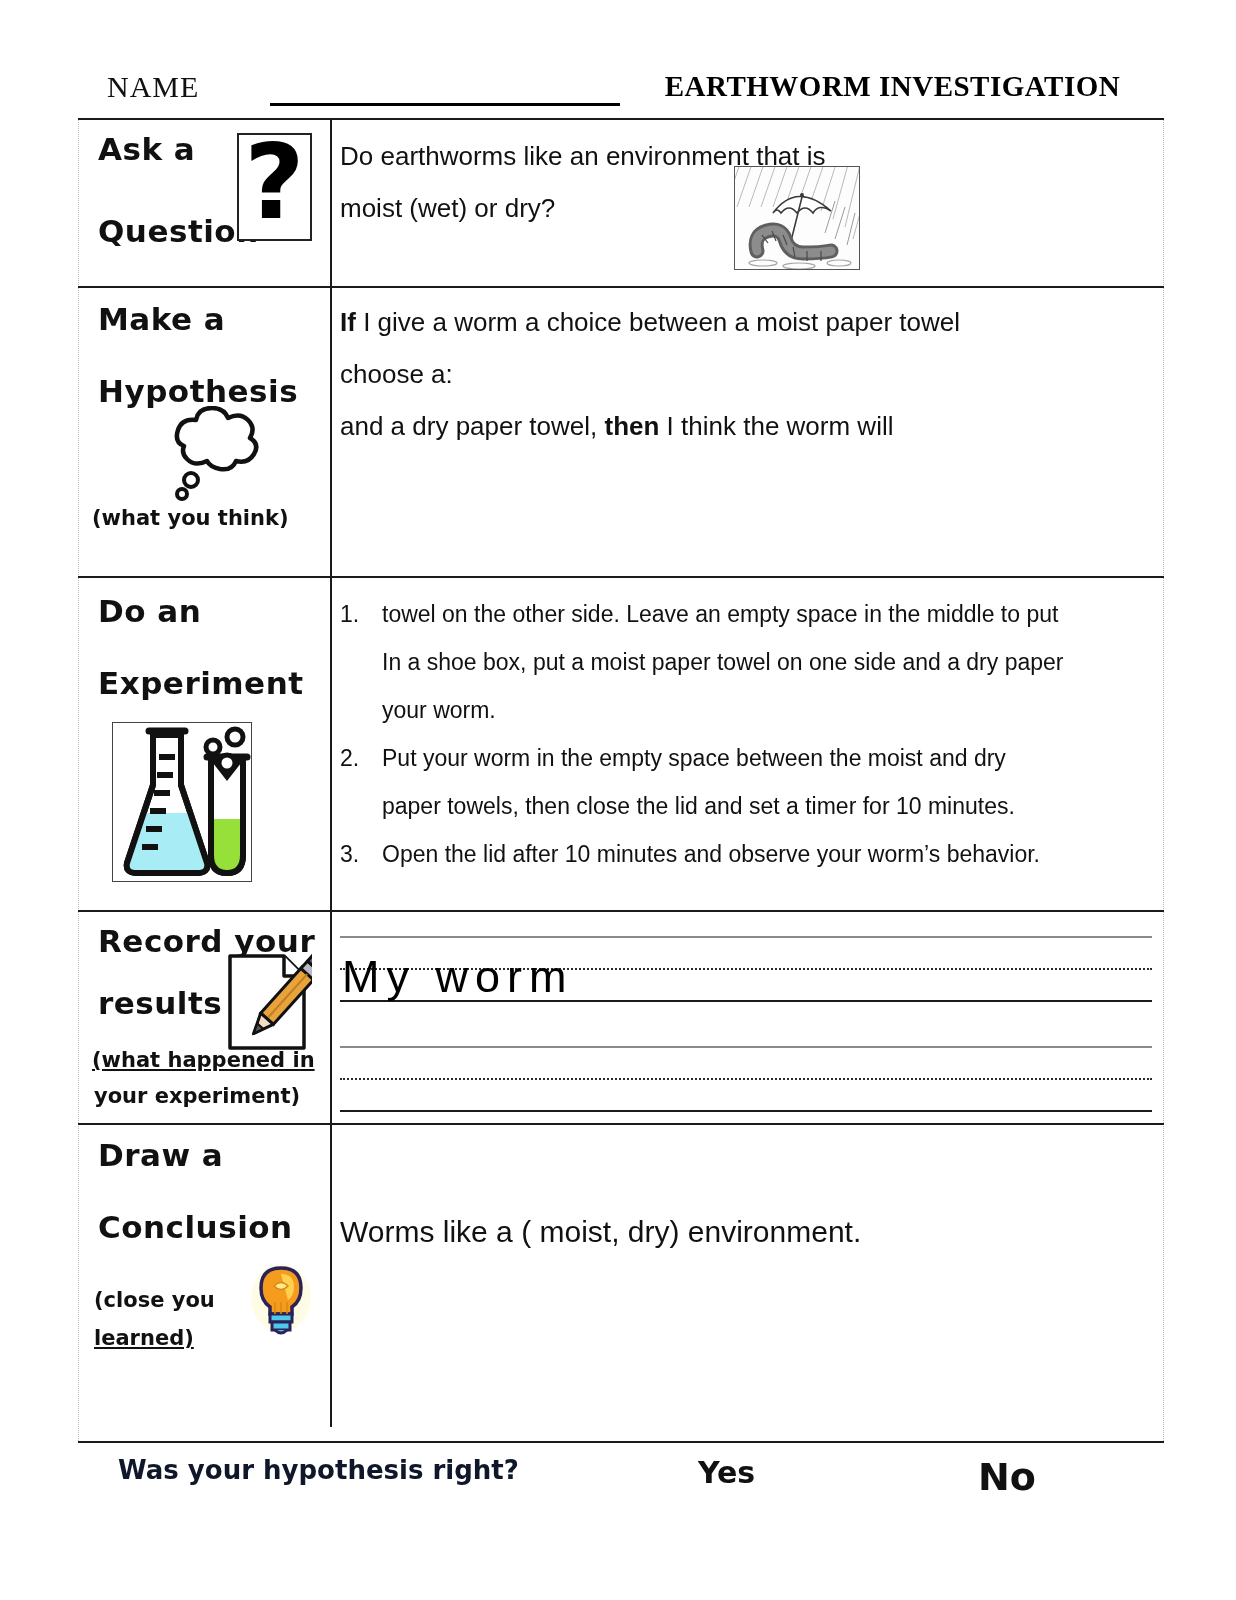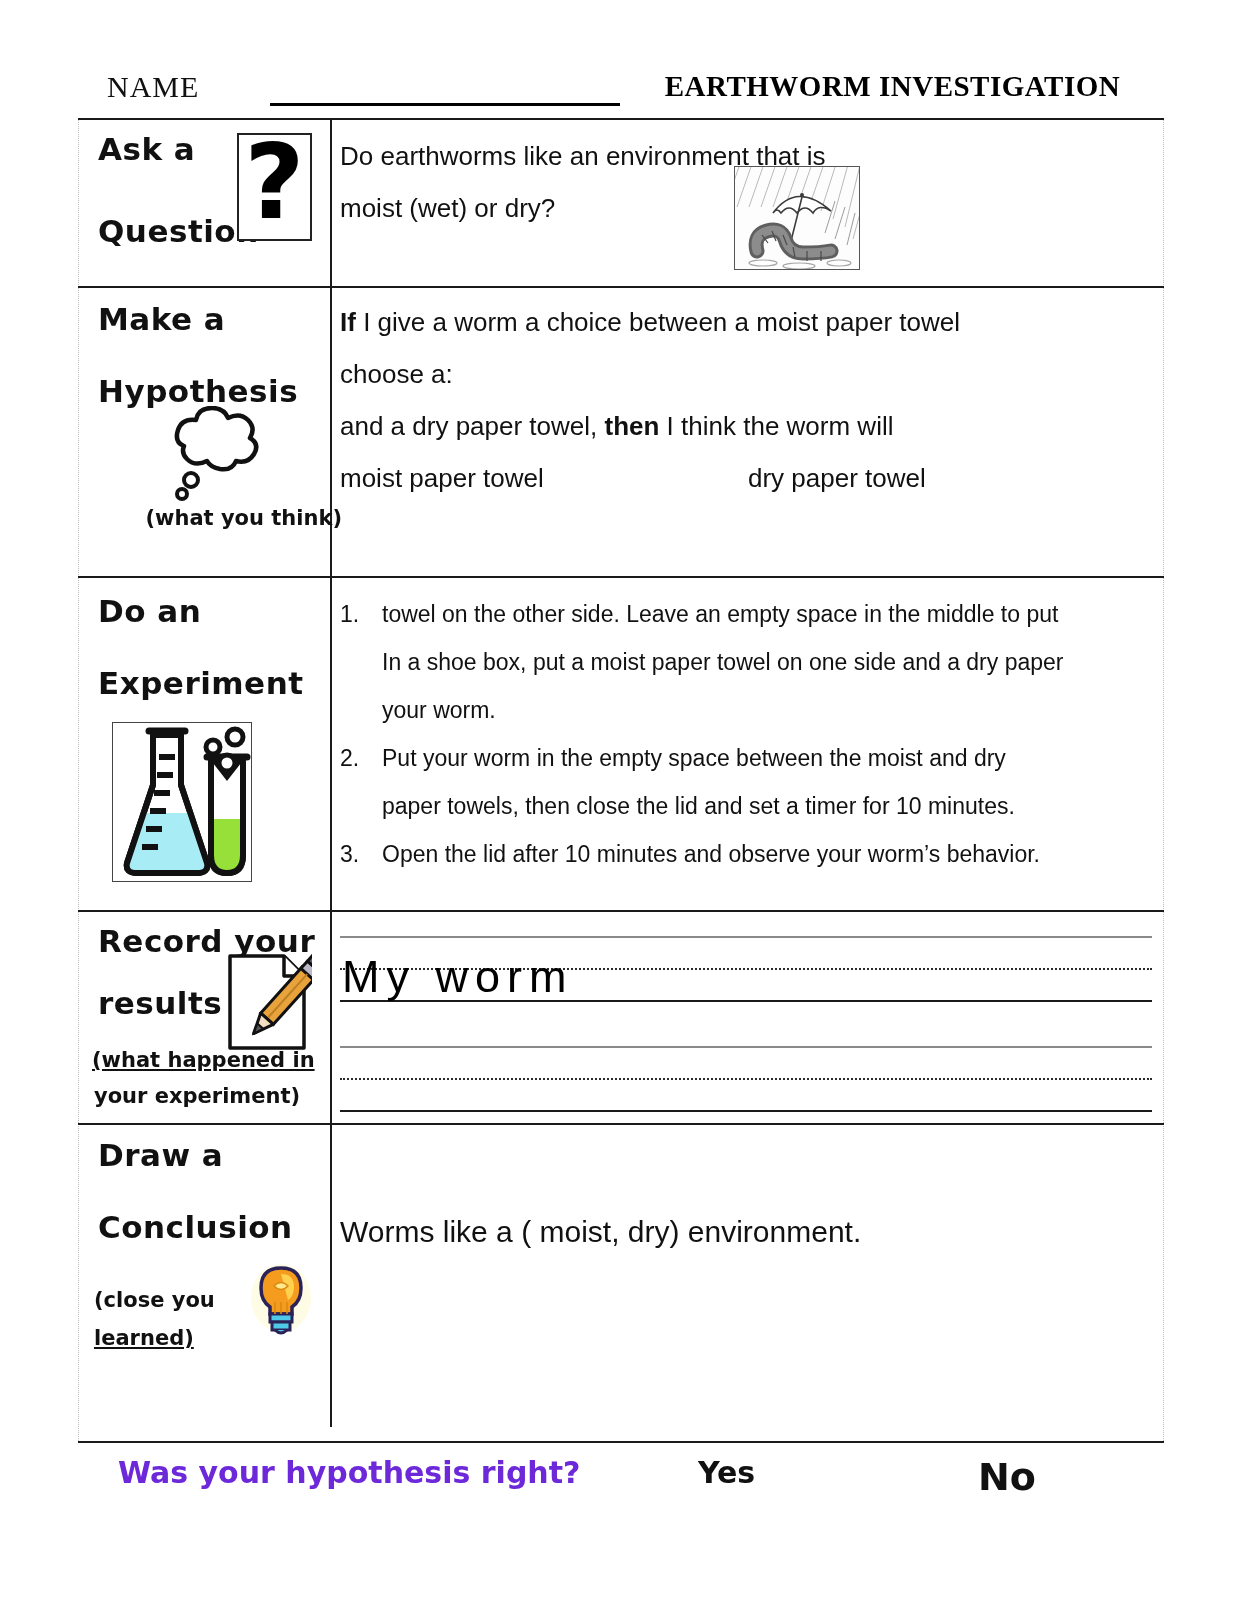--- a/index.html
+++ b/index.html
@@ -106,21 +106,20 @@
     letter-spacing: 0.5px;
     line-height: 1.0;
     color: #111;
   }
   .label-sub {
     font-family: "DejaVu Sans", sans-serif;
     font-weight: bold;
     font-size: 21px;
     line-height: 1.15;
     color: #111;
-    text-align: right;
   }
   .u { text-decoration: underline; text-underline-offset: 2px; }
 
   .body-cell {
     position: absolute;
     left: 262px;
     width: 812px;
     font-family: "Liberation Sans", sans-serif;
   }
   .body-line {
@@ -234,22 +233,22 @@
     top: 1455px;
     width: 1086px;
     height: 60px;
     font-family: "DejaVu Sans", sans-serif;
     font-weight: bold;
   }
   .footer-q {
     position: absolute;
     left: 40px;
     top: 0;
-    font-size: 30px;
-    color: #6d28d9;
+    font-size: 26px;
+    color: #0f172a;
     white-space: nowrap;
   }
   .footer-yes {
     position: absolute;
     left: 620px;
     top: 0;
     font-size: 30px;
     color: #111;
   }
   .footer-no {
@@ -366,23 +365,20 @@
     </div>
 
     <div class="label-sub" style="position:absolute; left:14px; top:388px; width:250px;">
       <span>(what you think)</span>
     </div>
 
     <div class="body-cell" style="top:178px;">
       <div class="body-line"><b>If</b> <span>I give a worm a choice between a moist paper towel</span></div>
       <div class="body-line">choose a:</div>
       <div class="body-line">and a dry paper towel, <b>then</b> I think the worm will</div>
-      <div class="body-line">
-        <span style="display:inline-block; width:408px;">moist paper towel</span><span>dry paper towel</span>
-      </div>
     </div>
 
     <div class="label-cell" style="top:478px;">
       <div class="label-head" style="position:absolute; left:10px; top:0px;">Do an</div>
       <div class="label-head" style="position:absolute; left:10px; top:72px;">Experiment</div>
     </div>
 
     <div class="beaker-box" style="left:34px; top:604px; width:140px; height:160px;">
       <svg width="138" height="158" viewBox="0 0 138 158" aria-hidden="true">
         <rect x="0" y="0" width="138" height="158" fill="#ffffff"></rect>

